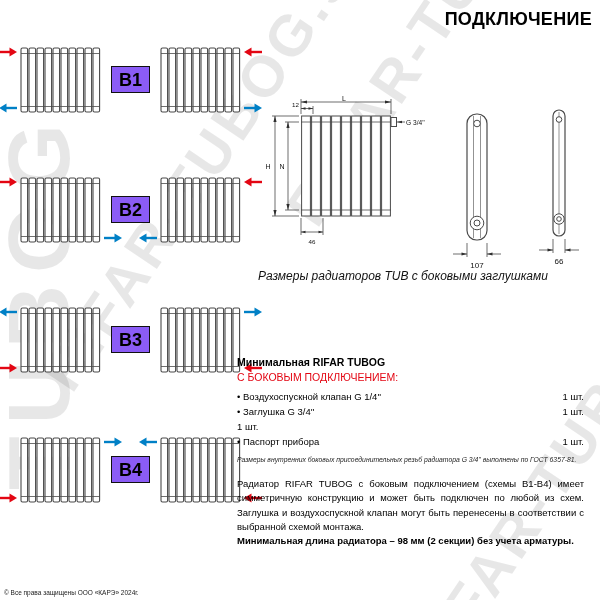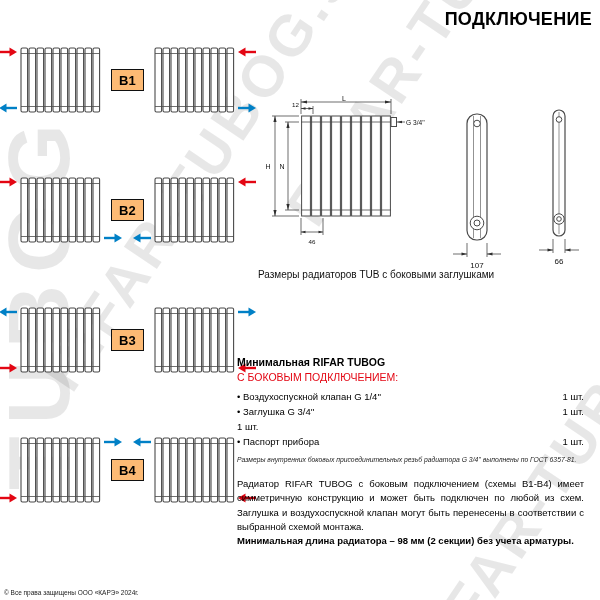--- a/index.html
+++ b/index.html
@@ -14,30 +14,30 @@
   .wm2{left:55px;top:350px;font-size:58px;transform:rotate(-56deg);transform-origin:left center}
   .wm3{left:420px;top:640px;font-size:58px;transform:rotate(-56deg);transform-origin:left center}
   .wm4{left:300px;top:185px;font-size:58px;transform:rotate(-56deg);transform-origin:left center}
 
   .title{position:absolute;top:9px;right:8px;z-index:1;text-align:right;font-size:18px;font-weight:800;line-height:1.22;letter-spacing:.3px}
 
   
   .schemes{position:absolute;left:20px;top:44px;z-index:1}
   .scheme-row{display:flex;align-items:center;height:71px;margin-bottom:59px}
   .rad-wrap{position:relative;width:81px;height:70px;flex:0 0 auto}
-  .scheme-label{margin:0 10px;border:1.5px solid #101010;background:#fdba74;font-weight:700;font-size:13px;line-height:1;padding:4px 7px 3px;flex:0 0 auto}
+  .scheme-label{margin:0 10px;border:1.5px solid #101010;background:#8b5cf6;font-weight:700;font-size:18px;line-height:1;padding:4px 7px 3px;flex:0 0 auto}
   .arrow{position:absolute;width:18px;height:10px;line-height:0}
   .arrow.tl{top:2px;left:-21px}
   .arrow.bl{bottom:2px;left:-21px}
   .arrow.tr{top:2px;right:-21px}
   .arrow.br{bottom:2px;right:-21px}
 
   
   .dim-wrap{position:absolute;left:256px;top:94px;z-index:1}
-  .drawing-caption{position:absolute;left:258px;top:269px;z-index:1;font-size:10px;color:#111;white-space:nowrap}
+  .drawing-caption{position:absolute;left:258px;top:269px;z-index:1;font-style:italic;font-size:12px;color:#111;white-space:nowrap}
 
   .sideview{position:absolute;z-index:1}
   .sv1{left:446px;top:108px}
   .sv2{left:533px;top:104px}
 
   
   .package{position:absolute;left:237px;top:356px;width:347px;z-index:1}
   .pkg-title{font-size:10.5px;font-weight:700}
   .pkg-subtitle{font-size:10.5px;font-weight:400;margin-top:3px}
   .pkg-list{margin-top:6px}

